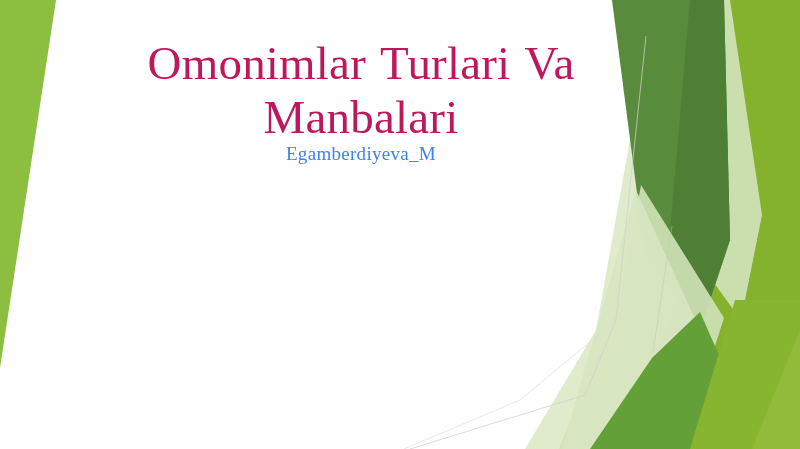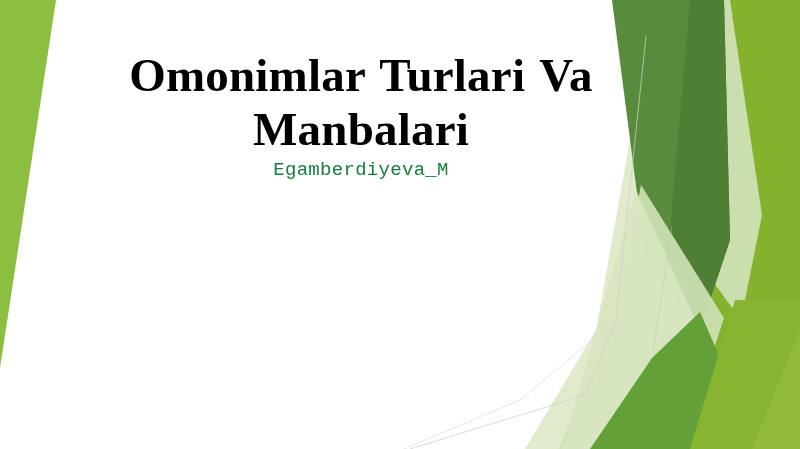--- a/index.html
+++ b/index.html
@@ -36,44 +36,44 @@
   }
   #title-block {
     position: absolute;
     left: 78px;
     top: 36px;
     width: 566px;
     text-align: center;
     pointer-events: auto;
   }
   #slide-title {
-    margin: 12px;
+    margin: 0;
     font-family: "Liberation Serif", serif;
-    font-weight: bold;
+    font-weight: normal;
     font-size: 47px;
     line-height: 1.15;
     letter-spacing: 0.2px;
-    color: #000000;
+    color: #be185d;
     word-spacing: 3px;
   }
   #subtitle-block {
     position: absolute;
     left: 78px;
     top: 143px;
     width: 566px;
     text-align: center;
     pointer-events: auto;
   }
   #slide-subtitle {
-    margin: 16px;
-    font-family: Liberation Mono, monospace;
+    margin: 0;
+    font-family: Liberation Serif, serif;
     font-weight: normal;
     font-size: 19px;
     line-height: 1.2;
-    color: #15803d;
+    color: #3b82f6;
     letter-spacing: 0.3px;
   }
 </style>
 </head>
 <body>
 
 <div id="slide">
 
   <svg id="facet-decoration" viewBox="0 0 800 449" preserveAspectRatio="none">
 

